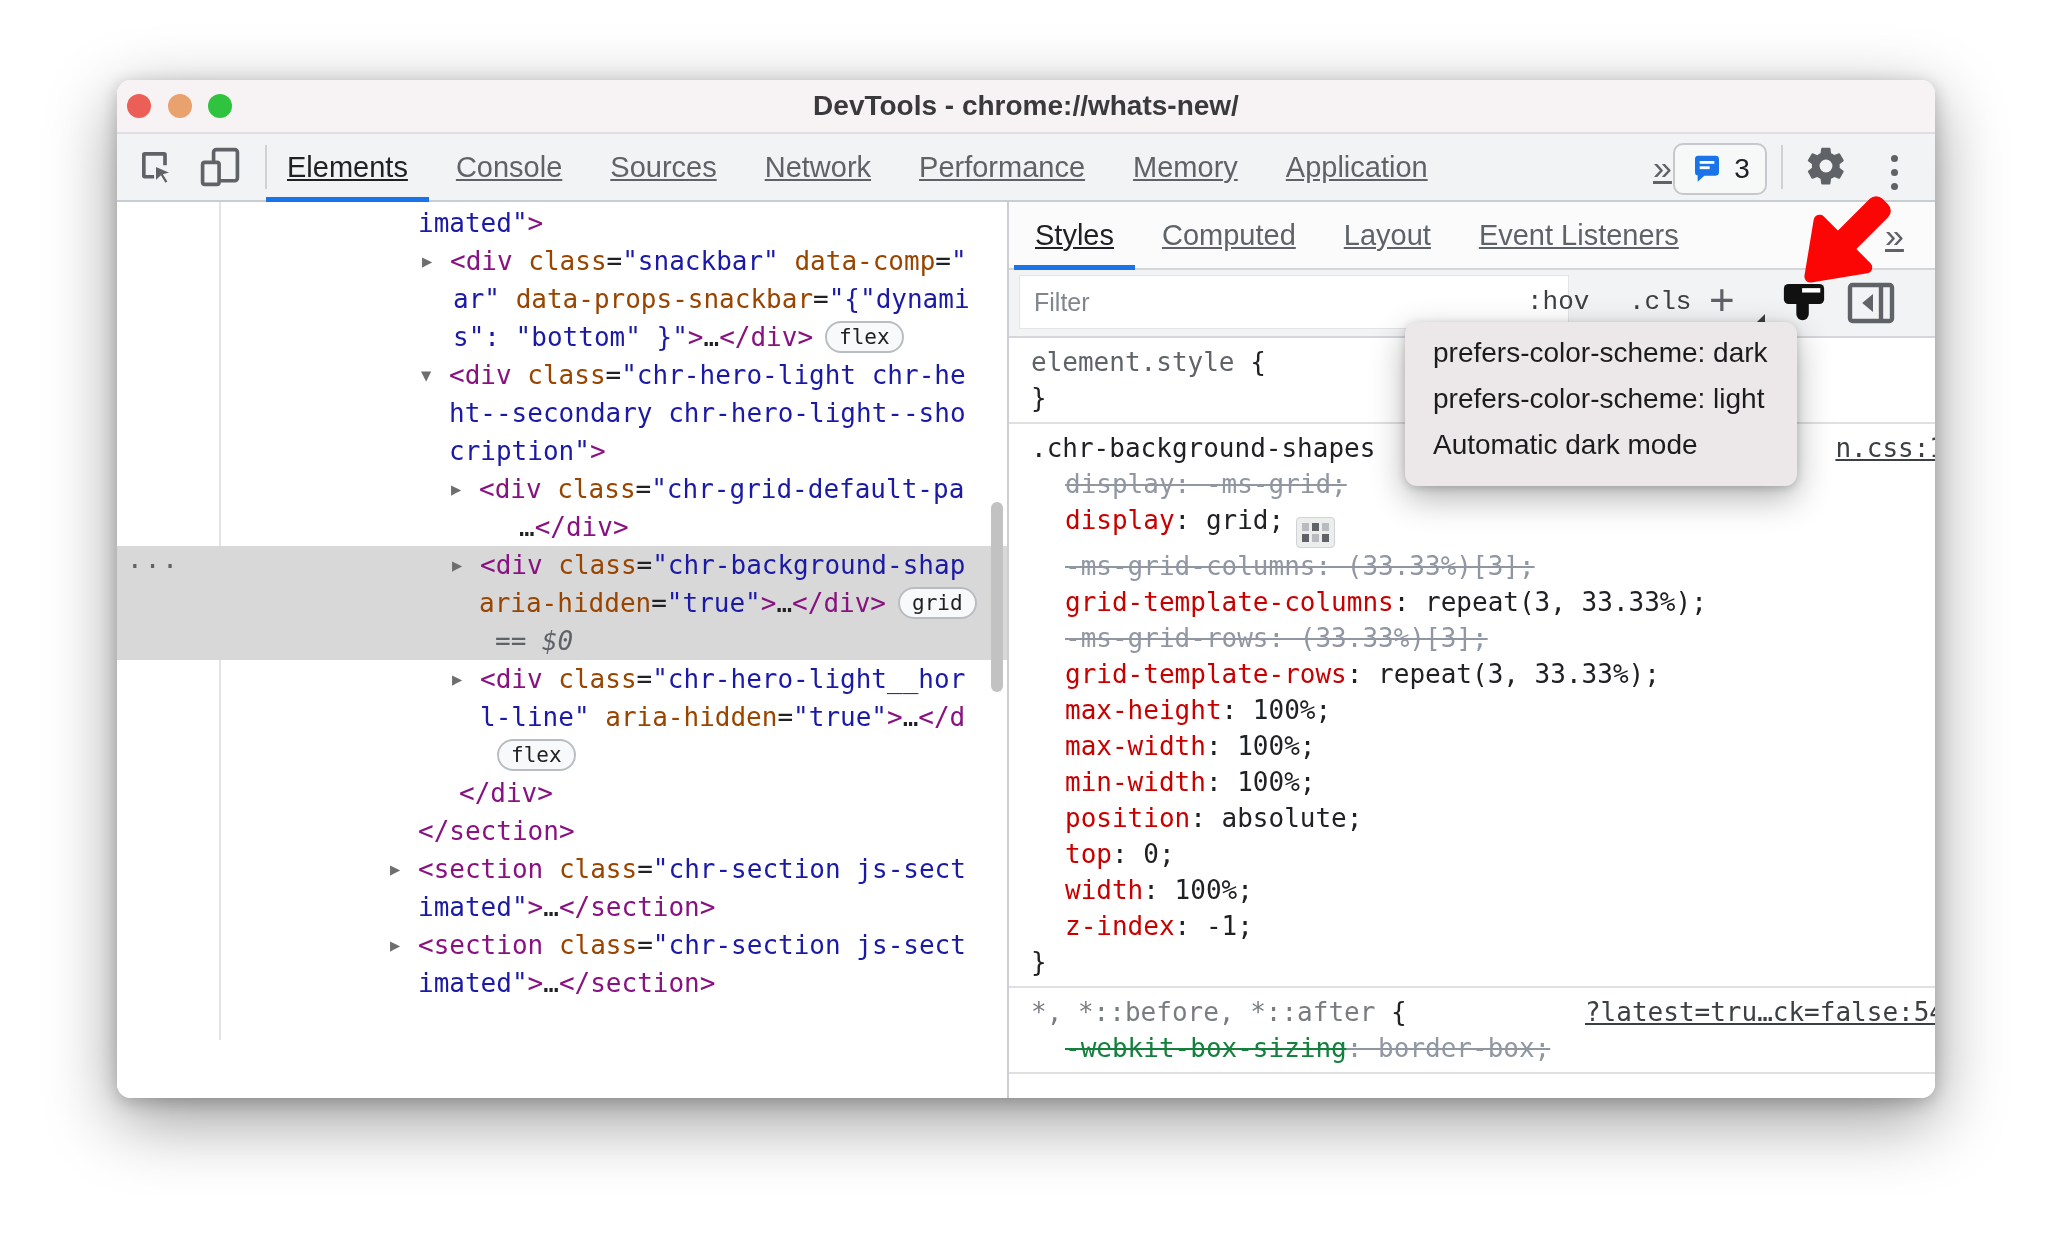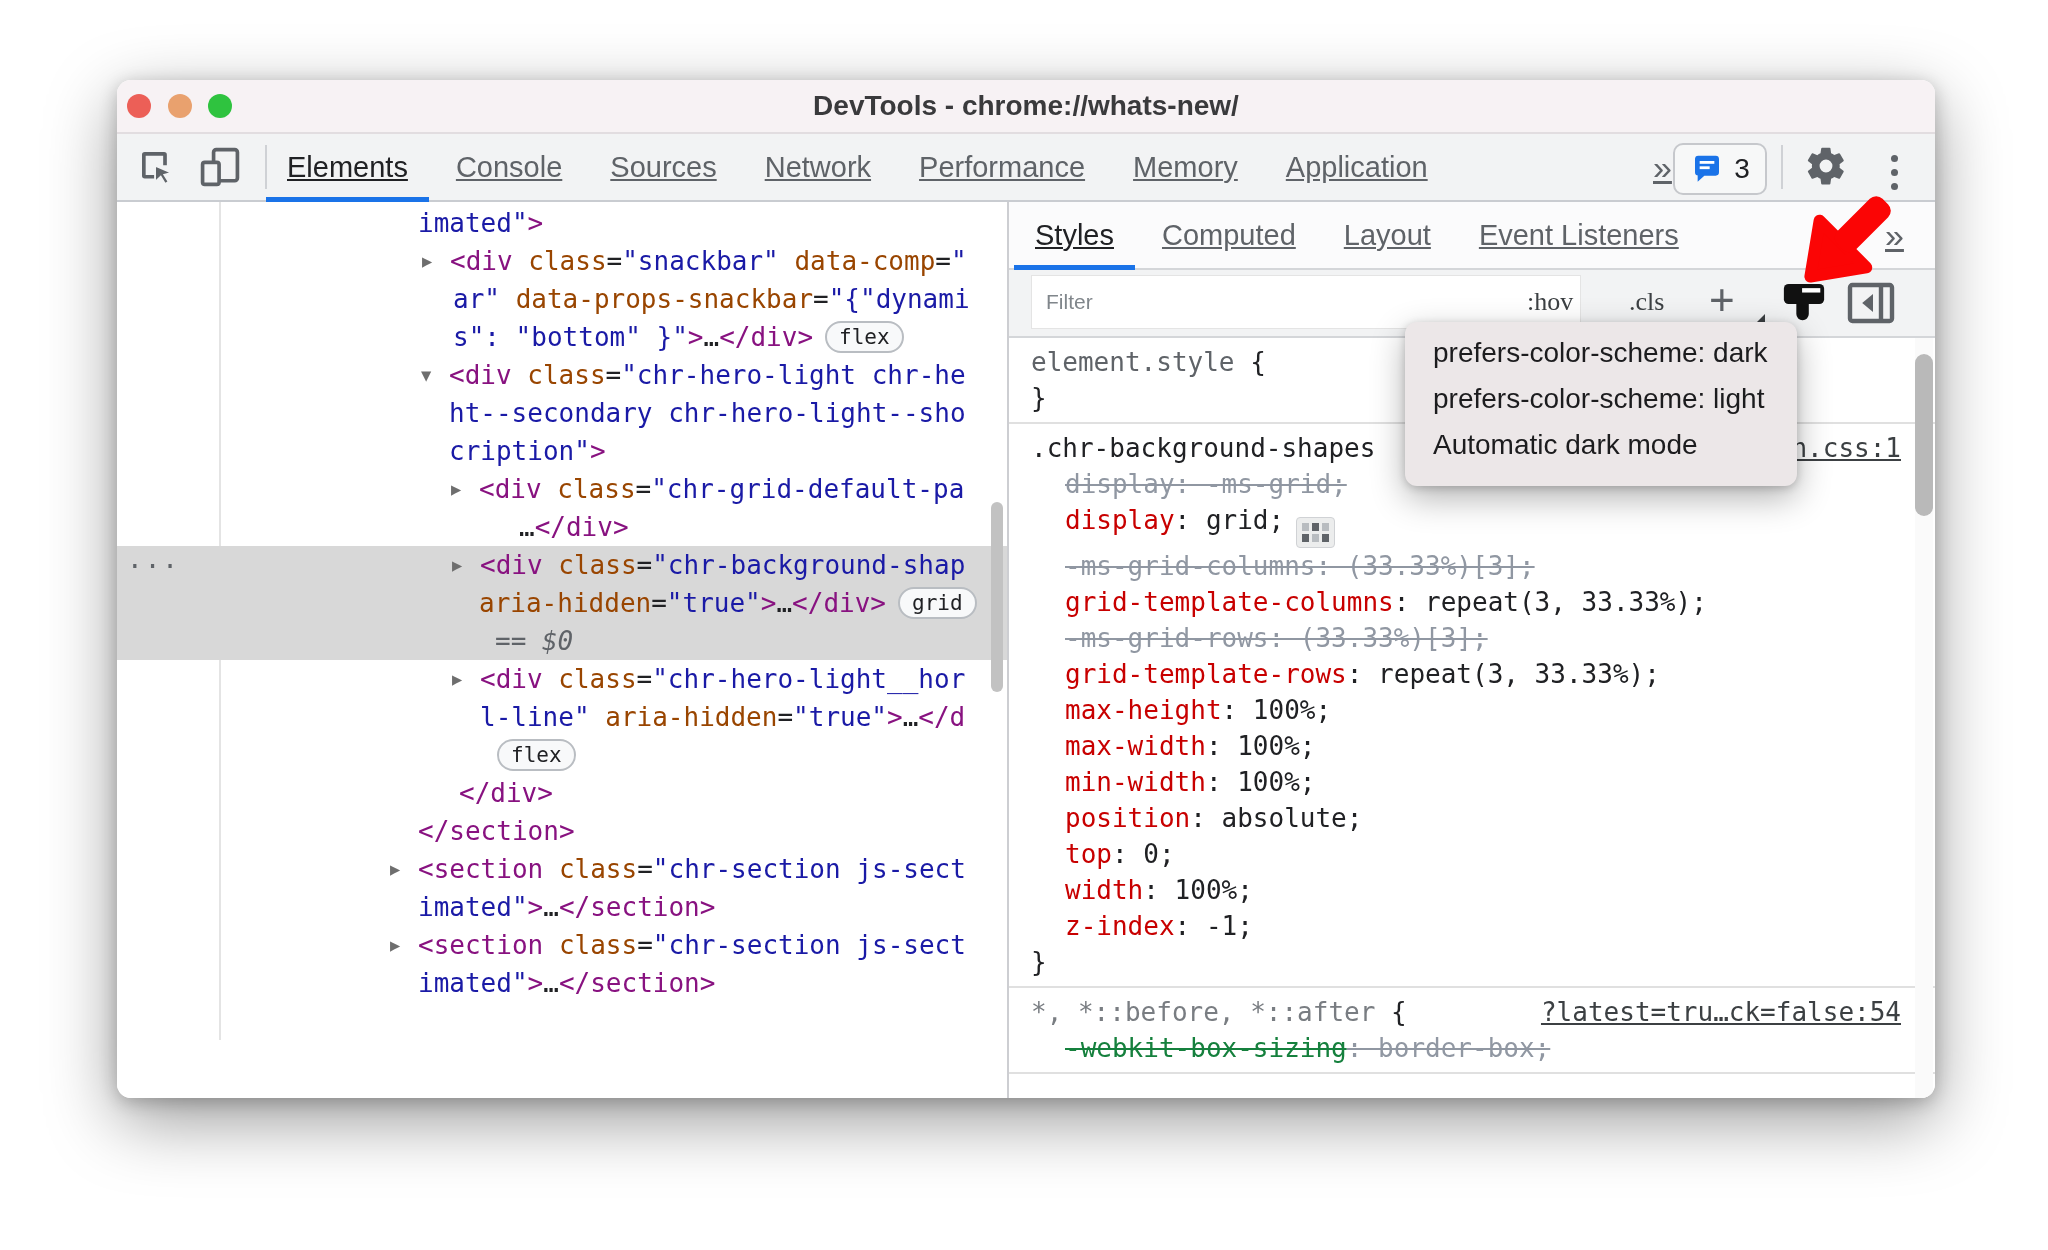--- a/index.html
+++ b/index.html
@@ -43,28 +43,28 @@
   .arrow{position:absolute;top:0;font-size:17px;color:#6e6e6e;}
   .row-marker{position:absolute;left:10px;top:-6px;color:#5f6368;letter-spacing:2px;}
   .tk-tag{color:#881280;} .tk-attr{color:#994500;} .tk-val{color:#1a1aa6;}
   .tk-plain{color:#202124;} .tk-eq{color:#202124;} .tk-gray{color:#5f6368;}
   .tk-dollar{color:#5f6368;font-style:italic;}
   .badge{display:inline-block;font-size:21px;line-height:28px;padding:0 12px;margin-left:12px;border:2px solid #b9bdc2;
     border-radius:16px;background:#f8f9fa;color:#202124;vertical-align:2px;font-family:"DejaVu Sans Mono",monospace;}
   
   #left-vscroll{position:absolute;right:4px;top:300px;width:12px;height:190px;border-radius:6px;background:#c2c2c2;}
   
-  #sidebar{position:absolute;left:892px;top:122px;width:926px;height:948px;background:#fff;overflow:hidden;}
+  #sidebar{position:absolute;left:892px;top:122px;width:926px;height:948px;background:#fff;overflow:hidden;padding-left:44px;}
   #side-tabs-row{position:absolute;left:0;top:0;width:100%;height:66px;background:#fbfbfc;border-bottom:2px solid #d4d6d9;display:flex;align-items:stretch;padding-left:2px;}
   #side-chevron{position:absolute;left:852px;top:0;height:66px;}
   #filter-row{position:absolute;left:0;top:68px;width:100%;height:66px;background:#f2f3f4;border-bottom:2px solid #d4d6d9;}
   #filter-input{position:absolute;left:10px;top:5px;width:520px;height:52px;border:1px solid #e4e4e4;background:#fff;
-    font-size:21px;color:#202124;padding:0 14px;outline:none;font-family:"Liberation Sans",sans-serif;margin-left:12px;}
+    font-size:25px;color:#202124;padding:0 14px;outline:none;font-family:"Liberation Sans",sans-serif;}
   #filter-input::placeholder{color:#80868b;}
-  .pseudo-btn{position:absolute;top:0;height:64px;line-height:64px;font-family:Liberation Serif, serif;
+  .pseudo-btn{position:absolute;top:0;height:64px;line-height:64px;font-family:Liberation Mono, monospace;
     font-size:26px;color:#3c4043;}
   #btn-hov{left:518px;} #btn-cls{left:620px;}
   #btn-plus{position:absolute;left:700px;top:-2px;height:64px;line-height:64px;font-size:44px;color:#5f6368;font-weight:300;}
   #brush-caret{position:absolute;left:740px;top:44px;width:0;height:0;border-left:16px solid transparent;border-bottom:16px solid #3c4043;}
   #brush-btn{position:absolute;left:772px;top:10px;}
   #toggle-btn{position:absolute;left:838px;top:12px;}
   #styles-content{position:absolute;left:0;top:136px;width:100%;height:760px;font-family:"DejaVu Sans Mono",monospace;font-size:26px;}
   .css-section{border-bottom:2px solid #e0e0e0;padding:6px 0;}
   .css-line{min-height:36px;line-height:36px;white-space:pre;position:relative;}
   .ind-sel{padding-left:22px;} .ind-prop{padding-left:56px;}

